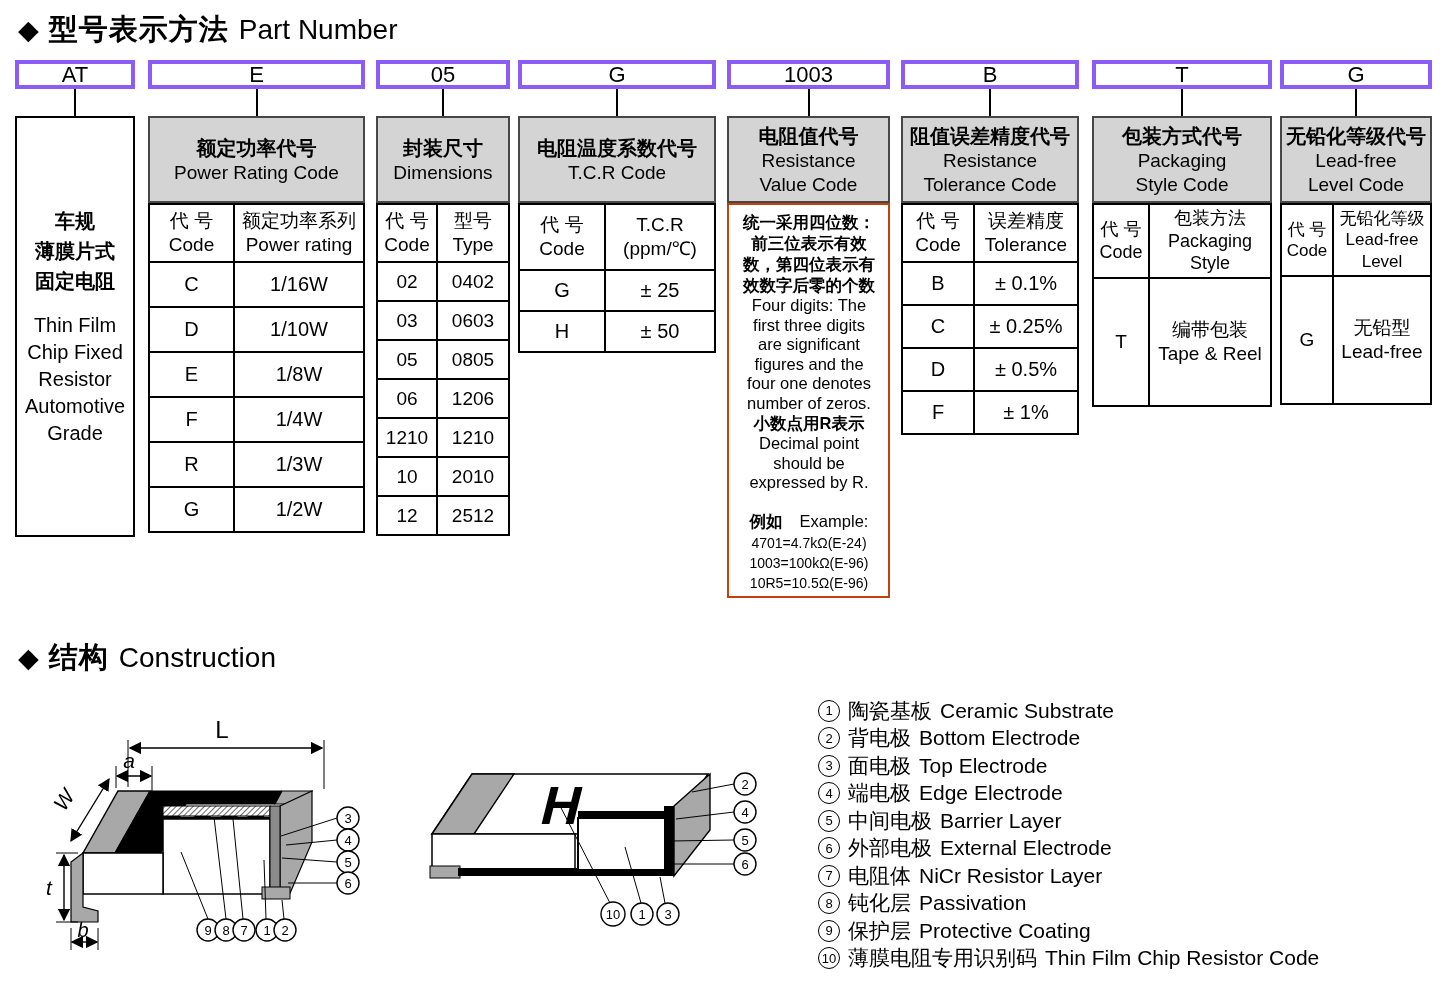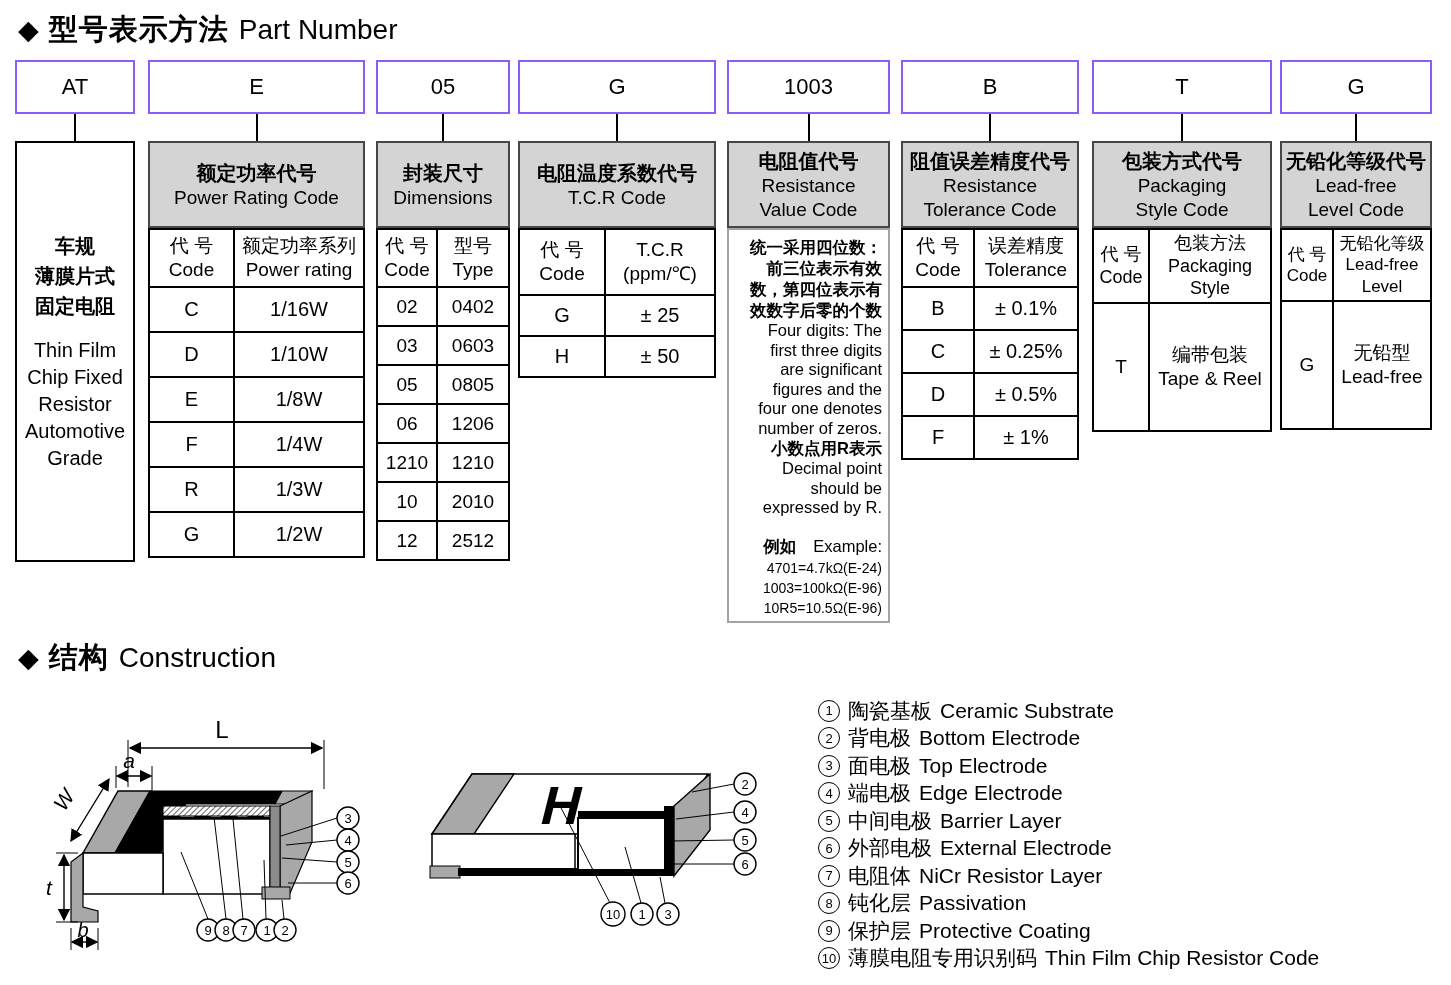--- a/index.html
+++ b/index.html
@@ -10,21 +10,21 @@
   
   .sec-title { position:absolute; display:flex; align-items:center; gap:10px; }
   .sec-title .bullet { font-size:27px; line-height:1; }
   .sec-title .zh { font-size:29px; font-weight:bold; letter-spacing:1px; }
   .sec-title .en { font-size:28px; }
   #title-part-number { left:18px; top:10px; }
   #title-construction { left:18px; top:638px; }
 
   
   .pn-col { position:absolute; top:60px; }
-  .code-box { border:2px solid #8b5cf6; height:54px; display:flex; align-items:center;
+  .code-box { border:4px solid #8b5cf6; height:29px; display:flex; align-items:center;
               justify-content:center; font-size:22px; }
   .connector { width:2px; height:27px; background:#000; margin:0 auto; }
   .header-box { border:2px solid #474747; background:#d4d4d4; min-height:87px;
                 display:flex; flex-direction:column; align-items:center; justify-content:center;
                 text-align:center; padding:4px 2px; }
   .header-box .hzh { font-size:20px; font-weight:bold; line-height:1.3; white-space:pre-line; }
   .header-box .hen { font-size:19px; line-height:1.25; white-space:pre-line; }
 
   .pn-table { border-collapse:collapse; width:100%; table-layout:fixed; }
   .pn-table td { border:2px solid #000; text-align:center; vertical-align:middle;
@@ -53,21 +53,21 @@
 
   .t-lf tr.head td { height:72px; font-size:17px; }
   .t-lf tr.data td { height:128px; font-size:19px; }
   .t-lf td.code-cell { width:52px; }
 
   .desc-box { border:2px solid #000; height:421px; display:flex; flex-direction:column;
               justify-content:center; align-items:center; text-align:center; gap:16px; padding:4px; }
   .desc-box .zh { font-weight:bold; font-size:20px; line-height:1.5; white-space:pre-line; }
   .desc-box .en { font-size:20px; line-height:1.35; white-space:pre-line; }
 
-  .note-box { border:2px solid #a3a3a3; height:395px; padding:7px 6px 4px 7px; text-align:right; }
+  .note-box { border:2px solid #c2410c; height:395px; padding:7px 6px 4px 7px; text-align:center; }
   .note-box .nzh { font-weight:bold; font-size:16.5px; line-height:21px; white-space:pre-line; }
   .note-box .nen { font-size:16.5px; line-height:19.5px; white-space:pre-line; }
   .note-box .nlab { margin-top:18px; font-size:16.5px; }
   .note-box .nlab .lzh { font-weight:bold; margin-right:17px; }
   .note-box .nex { font-size:14px; line-height:20px; white-space:pre-line; }
 
   
   .legend { position:absolute; left:818px; top:699px; display:flex; flex-direction:column; gap:4px; }
   .lg-item { display:flex; align-items:center; gap:8px; font-size:21px; height:23.5px; }
   .lg-num { width:22px; height:22px; min-width:22px; border:1.6px solid #000; border-radius:50%;

